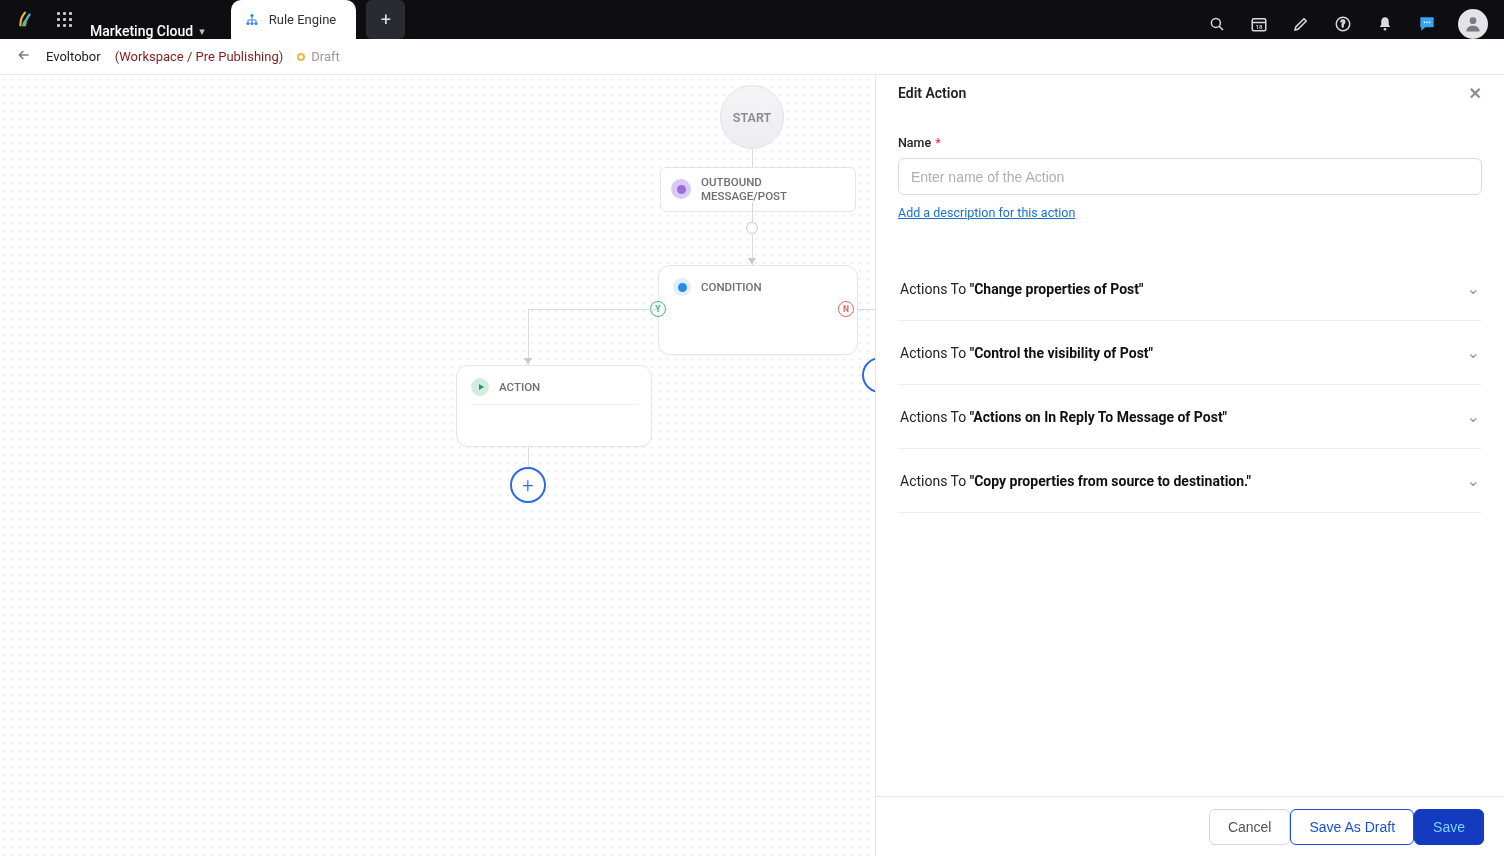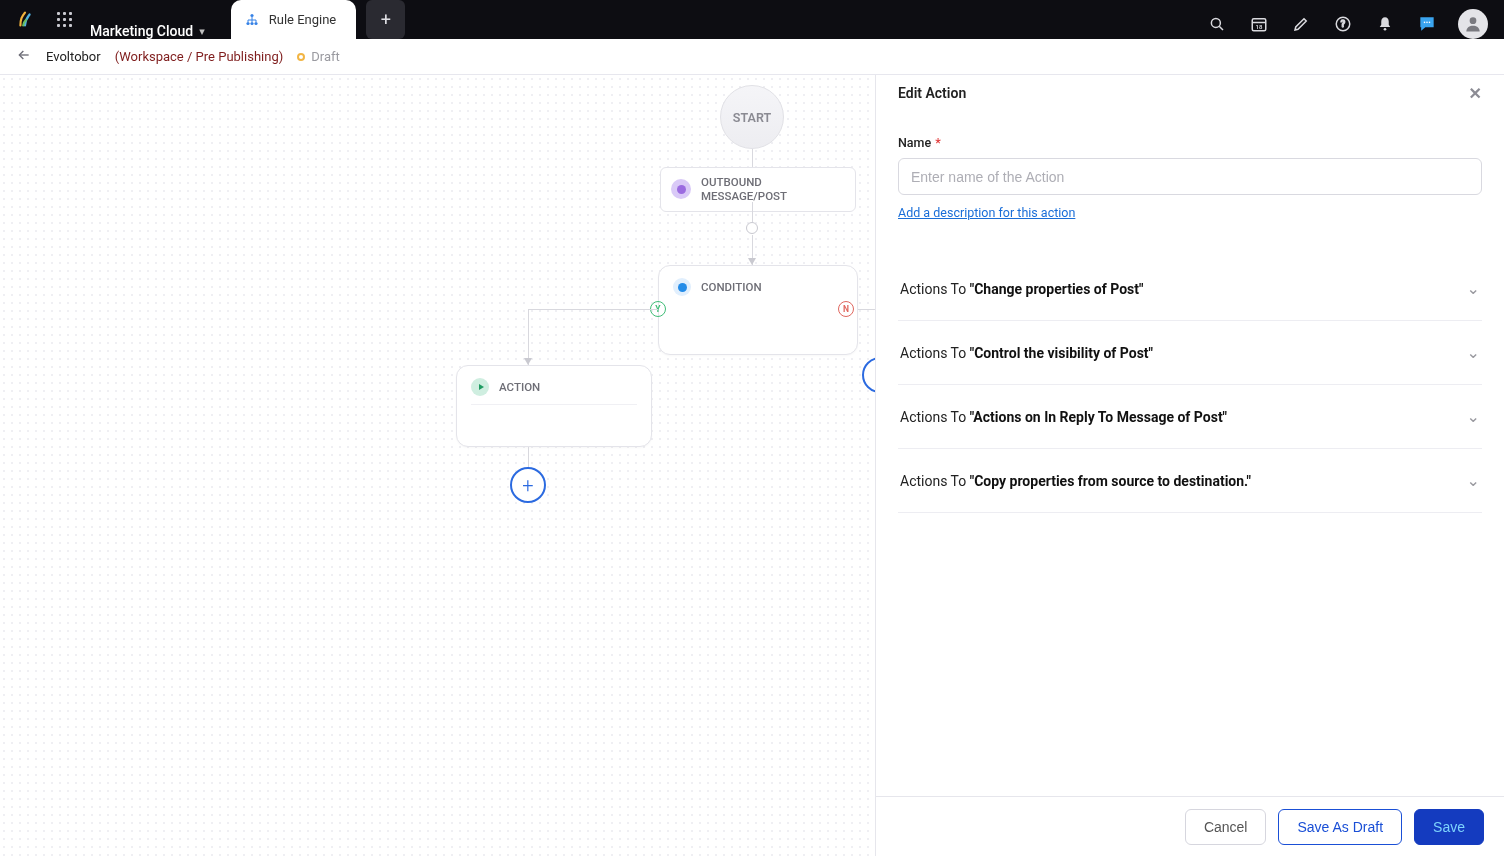--- a/index.html
+++ b/index.html
@@ -92,21 +92,21 @@
   .acc-item {
     border-bottom:1px solid #ededf2; padding:22px 2px; display:flex; justify-content:space-between; align-items:center;
     font-size:14px; cursor:pointer;
   }
   .acc-title-prefix { font-weight:400; color:#222;}
   .acc-title-bold { font-weight:700; color:#111;}
   .acc-chev { color:#9a9aa0; font-size:16px;}
 
   .side-footer {
     height:60px; border-top:1px solid #e6e6ec; display:flex; justify-content:flex-end;
-    align-items:center; gap:12px; padding: 0 20px;
+    align-items:center; padding: 0 20px;
   }
   .btn { height:36px; padding:0 18px; border-radius:6px; font-size:14px; font-weight:500; cursor:pointer; display:flex; align-items:center;}
   .btn-secondary { background:#fff; color:#555; border:1px solid #d6d6de;}
   .btn-outline-blue { background:#fff; color:#1a4fd6; border:1px solid #1a4fd6;}
   .btn-primary { background:#143bbf; color:#7dd3fc; border:1px solid #143bbf;}
 
   
   .canvas { position:absolute; inset:0;}
   .start-node {
     width:64px;height:64px;border-radius:50%;

